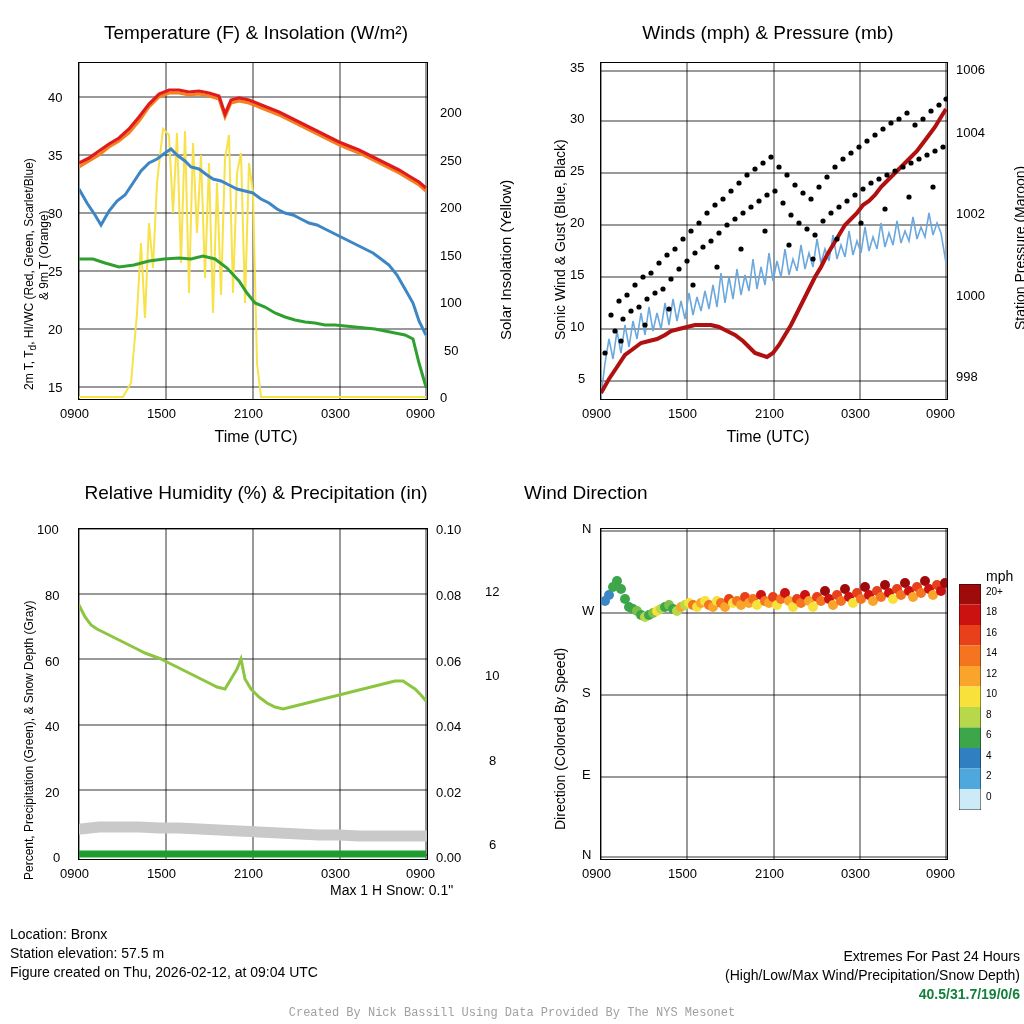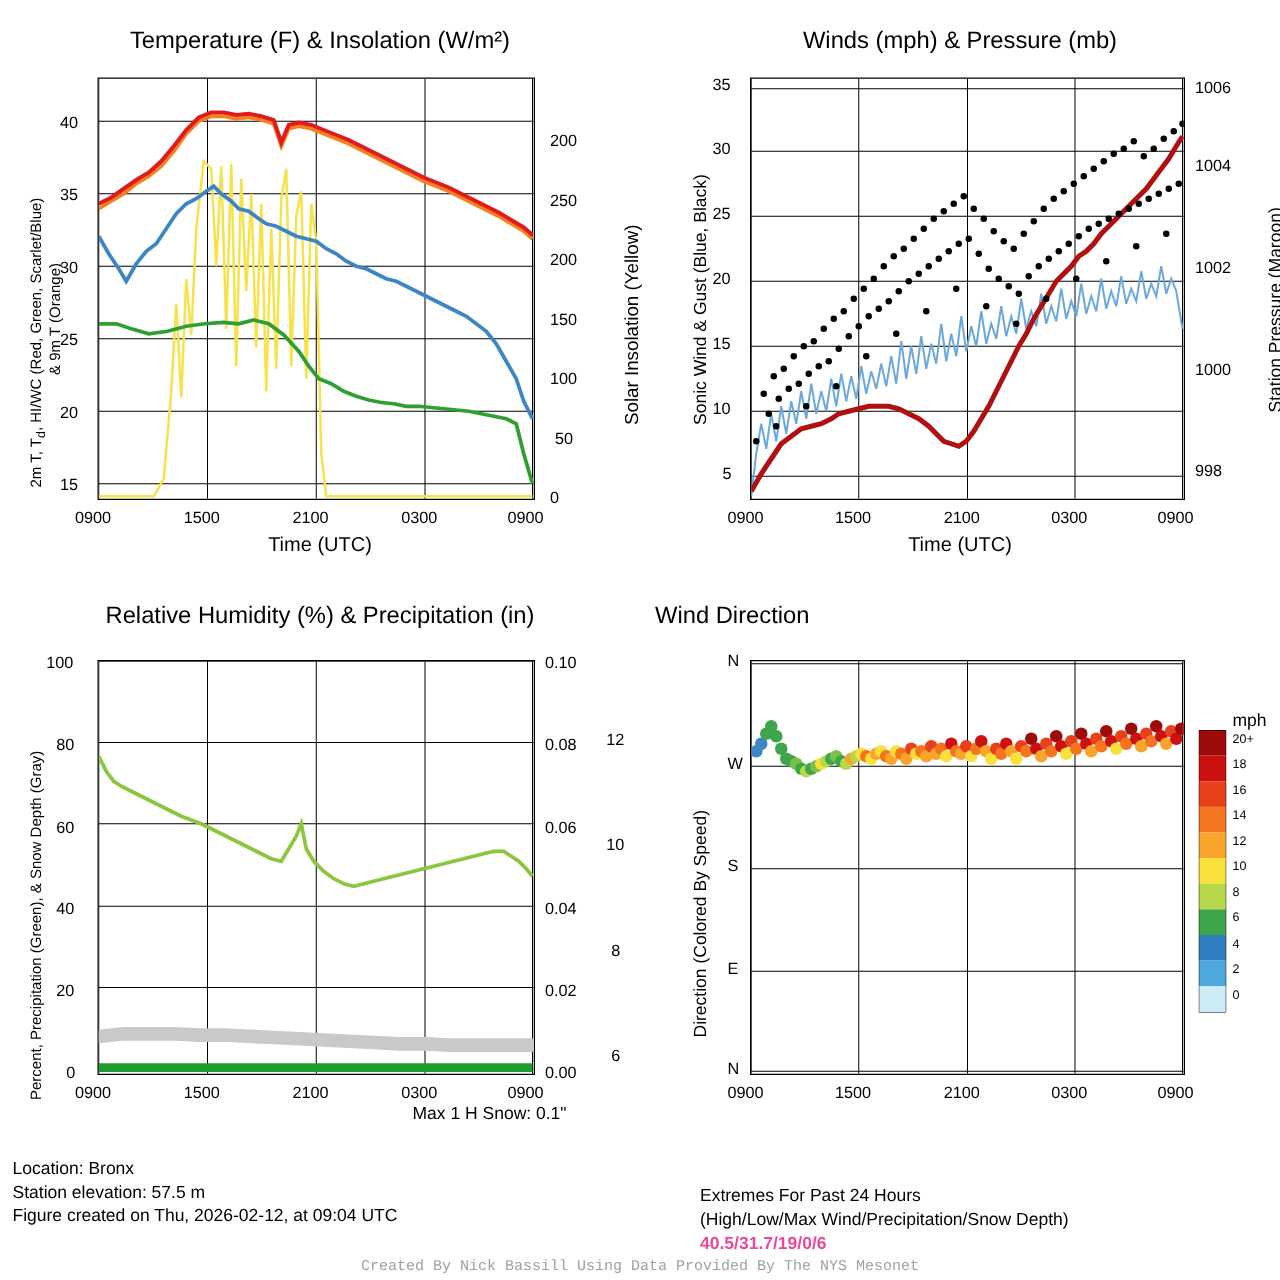--- a/index.html
+++ b/index.html
@@ -7,21 +7,21 @@
   .panel{position:absolute;}
   .title{font-size:19px;text-align:center;white-space:nowrap;}
   .axis-label{font-size:15px;white-space:nowrap;}
   .tick{font-size:13px;white-space:nowrap;}
   .vrot{transform-origin:0 0;transform:rotate(-90deg);white-space:nowrap;}
   .plotbox{position:absolute;border:1px solid #000;box-sizing:border-box;background:#fff;}
   .footer{font-size:14px;white-space:nowrap;}
   .small{font-size:12px;font-family:Liberation Mono, monospace;}
   svg{display:block;}
   .legend-lbl{font-size:10px;}
-  .red{color:#ec4899;}
+  .red{color:#15803d;}
 </style>
 </head>
 <body>
 
 <div class="panel" style="left:0;top:0;width:512px;height:460px;">
   <div class="title" style="position:absolute;left:0;top:22px;width:512px;">Temperature (F) &amp; Insolation (W/m²)</div>
 
   <div class="vrot axis-label" style="position:absolute;left:22px;top:390px;font-size:12px;">2m T, T<sub>d</sub>, HI/WC (Red, Green, Scarlet/Blue)</div>
   <div class="vrot axis-label" style="position:absolute;left:37px;top:300px;font-size:12px;">&amp; 9m T (Orange)</div>
 
@@ -440,19 +440,19 @@
   <div class="legend-lbl" style="position:absolute;left:474px;top:310px;">2</div>
   <div class="legend-lbl" style="position:absolute;left:474px;top:331px;">0</div>
 </div>
 
 <div class="panel" style="left:10px;top:926px;width:520px;">
   <div class="footer">Location: Bronx</div>
   <div class="footer" style="margin-top:3px;">Station elevation: 57.5 m</div>
   <div class="footer" style="margin-top:3px;">Figure created on Thu, 2026-02-12, at 09:04 UTC</div>
 </div>
 
-<div class="panel" style="left:560px;top:948px;width:460px;text-align:left;">
+<div class="panel" style="left:560px;top:948px;width:460px;text-align:right;">
   <div class="footer">Extremes For Past 24 Hours</div>
   <div class="footer" style="margin-top:3px;">(High/Low/Max Wind/Precipitation/Snow Depth)</div>
   <div class="footer red" style="margin-top:3px;font-weight:bold;">40.5/31.7/19/0/6</div>
 </div>
 
 <div class="panel small" style="left:0;top:1006px;width:1024px;text-align:center;color:#a0a0a0;">Created By Nick Bassill Using Data Provided By The NYS Mesonet</div>
 
 </body></html>

